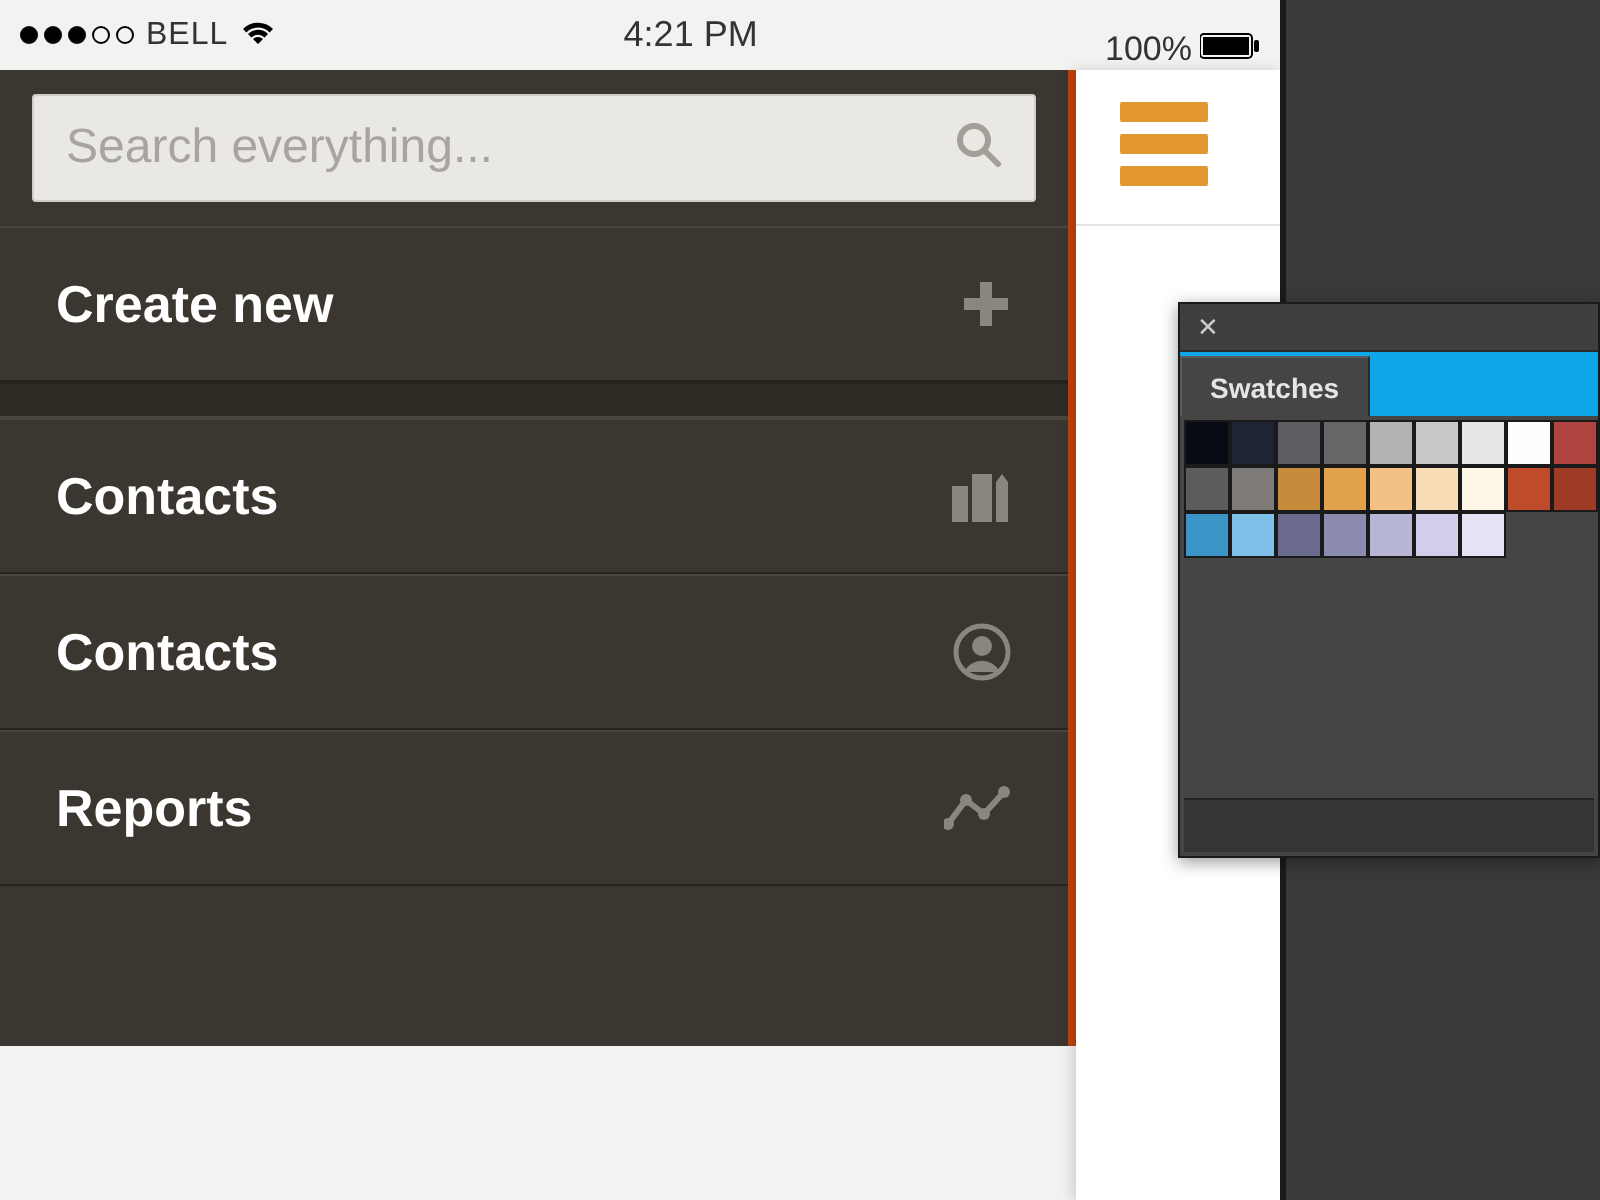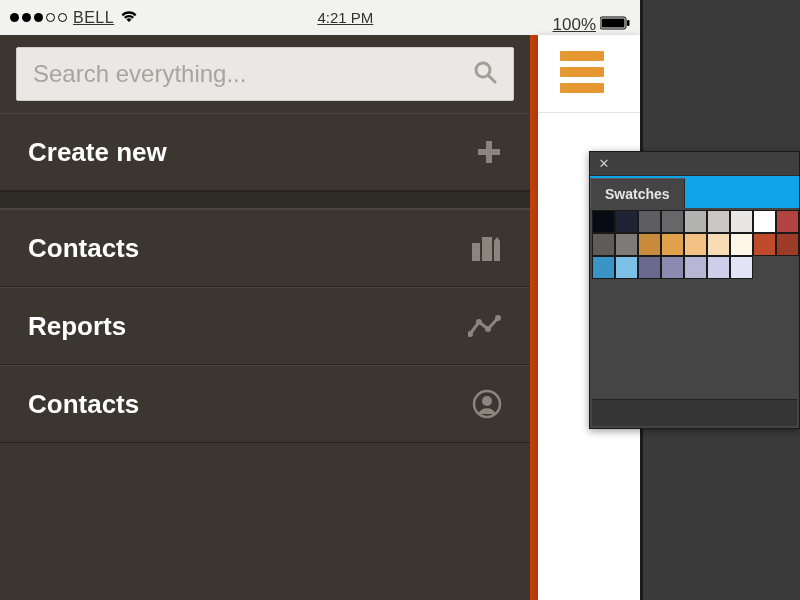--- a/index.html
+++ b/index.html
@@ -20,40 +20,39 @@
   .status-bar {
     height: 35px;
     background: #f2f2f0;
     display: flex;
     align-items: center;
     justify-content: space-between;
     padding: 0 10px;
     font-size: 17px;
     color: #333;
     font-weight: 400;
-    text-decoration: underline;
   }
   .status-left { display: flex; align-items: center; gap: 6px; }
   .signal-dots { display: flex; gap: 3px; align-items: center; }
   .dot { width: 9px; height: 9px; border-radius: 50%; background: #000; }
   .dot.empty { background: transparent; border: 1.5px solid #000; }
   .carrier { font-size: 16px; letter-spacing: 0.5px; }
   .wifi-icon { width: 18px; height: 14px; }
-  .status-center { font-size: 15px; font-weight: 500; }
+  .status-center { font-size: 18px; font-weight: 500; }
   .status-right { display: flex; align-items: center; gap: 4px; margin-top: 15px; }
   .battery-icon { width: 30px; height: 14px; }
 
   .sidebar {
     position: absolute;
     top: 35px;
     left: 0;
     width: 538px;
     background: #3b362f;
-    height: 565px;
-    border-right: 8px solid #c2410c;
+    height: 488px;
+    border-right: 4px solid #c2410c;
   }
   .search-row {
     padding: 12px 16px;
     background: #3b362f;
   }
   .search-box {
     background: #e9e8e4;
     border: 1px solid #cfcdc6;
     height: 54px;
     display: flex;
@@ -275,39 +274,39 @@
         <svg width="32" height="26" viewBox="0 0 32 26">
             <rect x="2" y="8" width="8" height="18" fill="#8b867d"></rect>
             <rect x="12" y="2" width="10" height="24" fill="#8b867d"></rect>
             <rect x="24" y="6" width="6" height="20" fill="#8b867d"></rect>
             <polygon points="27,2 24,6 30,6" fill="#8b867d"></polygon>
           </svg>
       </span>
     </div>
 
     <div class="menu-item">
+      <span>Contacts</span>
+      <span class="menu-icon">
+        <svg width="30" height="30" viewBox="0 0 30 30">
+            <circle cx="15" cy="15" r="13" fill="none" stroke="#8b867d" stroke-width="2.5"></circle>
+            <circle cx="15" cy="12" r="5" fill="#8b867d"></circle>
+            <path d="M6 25 A10 10 0 0 1 24 25" fill="#8b867d"></path>
+          </svg>
+      </span>
+    </div>
+
+    <div class="menu-item">
       <span>Reports</span>
       <span class="menu-icon">
         <svg width="34" height="24" viewBox="0 0 34 24">
             <polyline points="2,20 11,8 20,15 30,4" fill="none" stroke="#8b867d" stroke-width="3" stroke-linecap="round" stroke-linejoin="round"></polyline>
             <circle cx="2" cy="20" r="3" fill="#8b867d"></circle>
             <circle cx="11" cy="8" r="3" fill="#8b867d"></circle>
             <circle cx="20" cy="15" r="3" fill="#8b867d"></circle>
             <circle cx="30" cy="4" r="3" fill="#8b867d"></circle>
-          </svg>
-      </span>
-    </div>
-
-    <div class="menu-item">
-      <span>Contacts</span>
-      <span class="menu-icon">
-        <svg width="30" height="30" viewBox="0 0 30 30">
-            <circle cx="15" cy="15" r="13" fill="none" stroke="#8b867d" stroke-width="2.5"></circle>
-            <circle cx="15" cy="12" r="5" fill="#8b867d"></circle>
-            <path d="M6 25 A10 10 0 0 1 24 25" fill="#8b867d"></path>
           </svg>
       </span>
     </div>
   </div>
 
   <div class="content-bg">
     <div class="hamburger">
       <div class="hamburger-bar"></div>
       <div class="hamburger-bar"></div>
       <div class="hamburger-bar" style="margin-bottom:0"></div>

